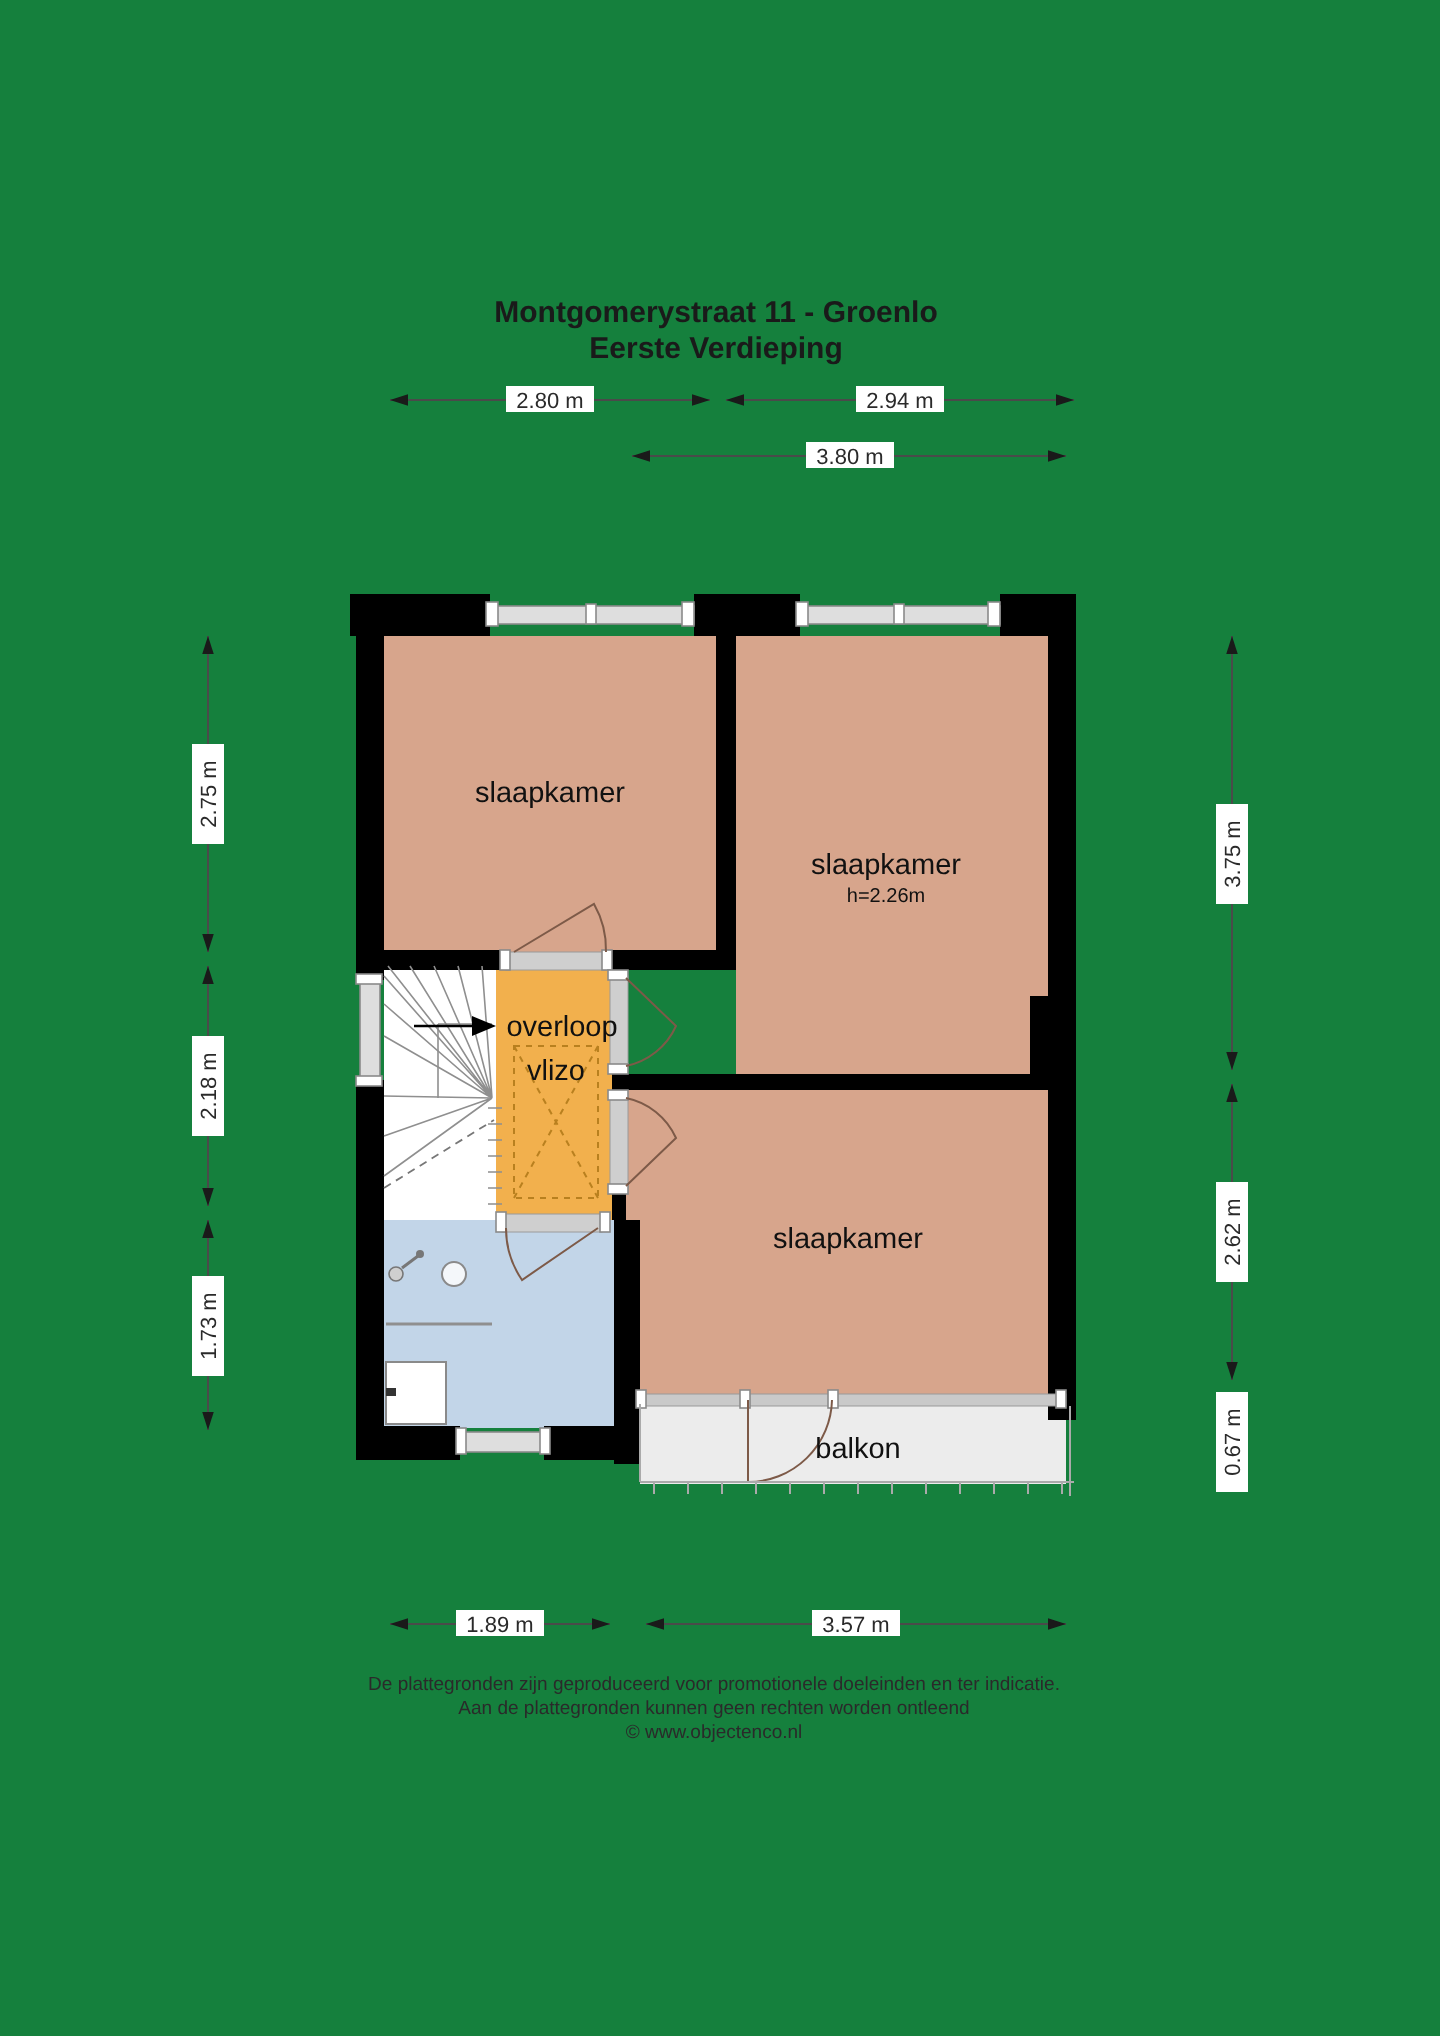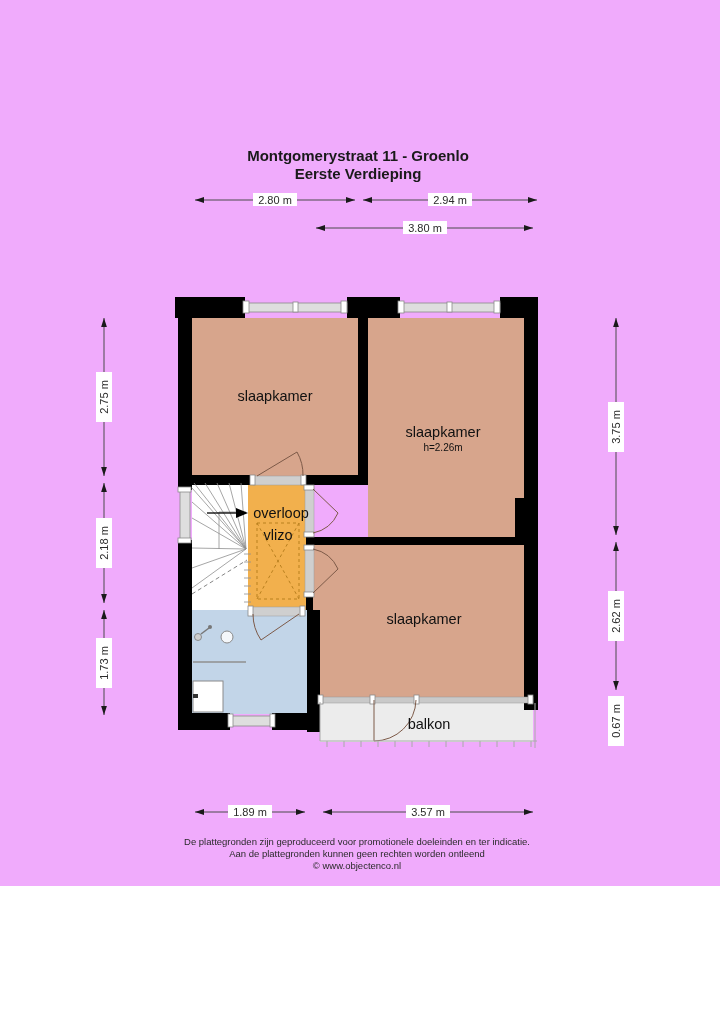--- a/index.html
+++ b/index.html
@@ -1,16 +1,16 @@
 <!DOCTYPE html>
 <html><head>
 <meta charset="utf-8">
 <style>
   html,body{margin:0;padding:0;background:#ffffff;}
-  #canvas{position:relative;width:720px;height:886px;background:#f0abfc;overflow:hidden;text-decoration:underline;}
+  #canvas{position:relative;width:720px;height:1018px;background:#15803d;overflow:hidden;text-decoration:underline;}
   svg{font-family:"Liberation Sans", sans-serif;display:block;}
   .ttl{font-size:15px;font-weight:bold;fill:#1a1a1a;text-anchor:middle;}
   .dim{font-size:11px;fill:#2a2a2a;text-anchor:middle;}
   .lbl{font-size:14.5px;fill:#111;text-anchor:middle;}
   .lbl-sm{font-size:10px;fill:#111;text-anchor:middle;}
   .ftr{font-size:9.5px;fill:#2a2a2a;text-anchor:middle;}
   .dimline{stroke:#4a4a4a;stroke-width:1;}
   .wall{fill:#000;}
   .band{fill:#dedede;stroke:#8a8a8a;stroke-width:0.8;}
   .wsq{fill:#fff;stroke:#8a8a8a;stroke-width:0.8;}

